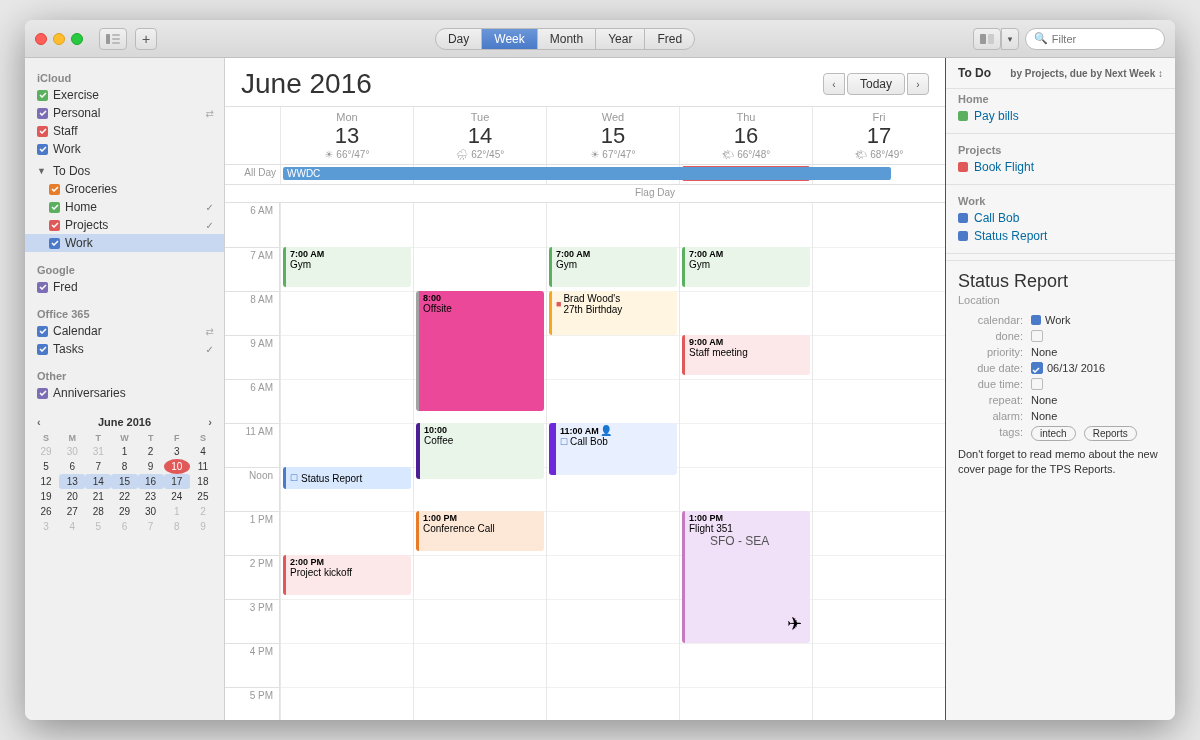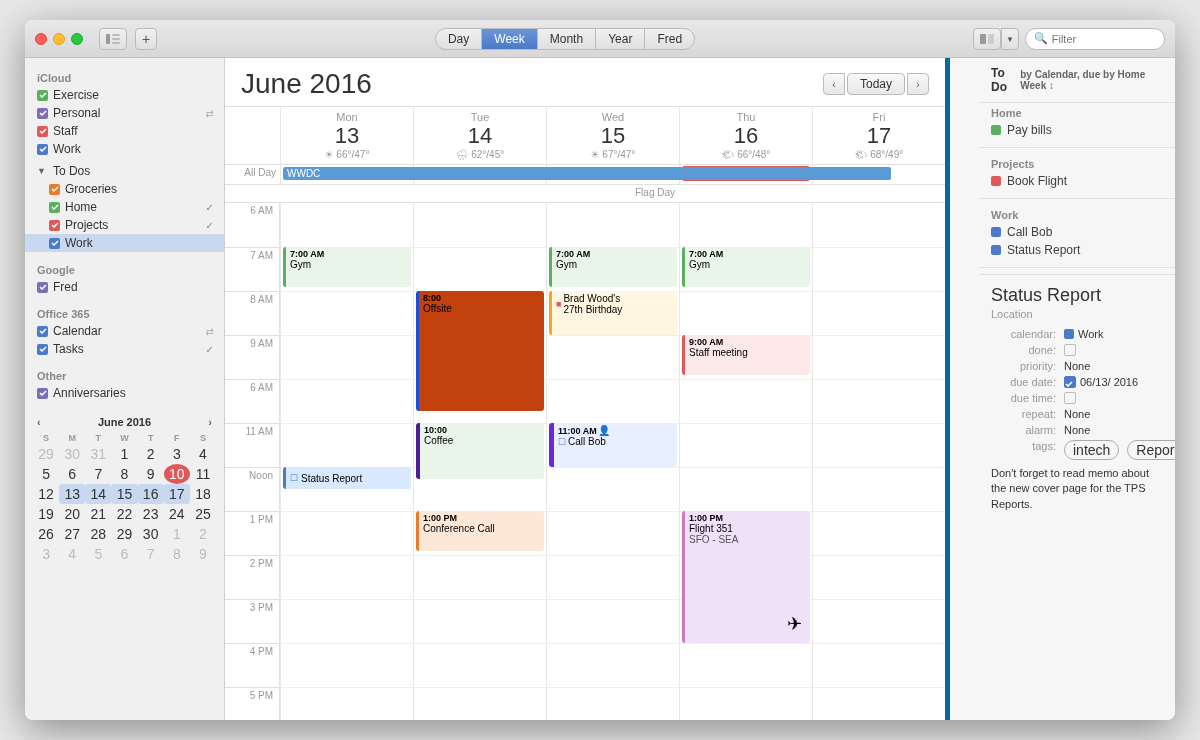--- a/index.html
+++ b/index.html
@@ -123,21 +123,21 @@
     .mini-cal-header {
       display: flex; align-items: center; justify-content: space-between;
       font-size: 11px; font-weight: 600; color: #333; margin-bottom: 4px;
     }
     .mini-cal-nav { cursor: pointer; color: #666; font-size: 11px; padding: 0 4px; }
     .mini-cal-grid { display: grid; grid-template-columns: repeat(7, 1fr); gap: 0; }
     .mini-cal-dow {
       text-align: center; font-size: 9px; color: #999; font-weight: 600; padding: 1px 0;
     }
     .mini-cal-day {
-      text-align: center; font-size: 14px; color: #333; padding: 2px 0;
+      text-align: center; font-size: 10px; color: #333; padding: 2px 0;
       cursor: pointer; border-radius: 3px;
     }
     .mini-cal-day.other-month { color: #bbb; }
     .mini-cal-day.today { background: #e05858; color: white; border-radius: 50%; }
     .mini-cal-day.selected-range { background: #c8d8f0; }
 
     
     .calendar-area {
       flex: 1;
       display: flex;
@@ -210,38 +210,37 @@
       padding: 2px 4px; font-size: 10px; overflow: hidden;
       cursor: pointer; left: 2px; right: 2px;
     }
     .cal-event-time { font-size: 9px; font-weight: 600; }
     .cal-event-title { font-size: 10px; }
 
     
     .right-panel {
       width: 230px;
       background: #f6f6f6;
-      border-left: 5px solid #0369a1;
+      border-left: 1px solid #0369a1;
       display: flex;
       flex-direction: column;
       overflow: hidden;
       flex-shrink: 0;
-      padding-left: 29px;
     }
     .todo-header {
       display: flex; align-items: center; justify-content: space-between;
       padding: 8px 12px; border-bottom: 1px solid #e0e0e0;
       font-size: 12px; font-weight: 600; color: #333;
     }
     .todo-sort { font-size: 10px; color: #666; cursor: pointer; }
     .todo-section { padding: 4px 12px 2px 12px; }
     .todo-section-title { font-size: 11px; font-weight: 600; color: #888; margin-bottom: 2px; }
     .todo-item { display: flex; align-items: center; gap: 6px; padding: 2px 0; cursor: pointer; }
     .todo-dot { width: 10px; height: 10px; border-radius: 2px; flex-shrink: 0; }
-    .todo-label { font-size: 12px; color: #404040; }
+    .todo-label { font-size: 12px; color: #0369a1; }
 
     .divider { height: 1px; background: #e0e0e0; margin: 6px 0; }
 
     
     .event-detail {
       padding: 10px 12px;
       border-top: 1px solid #e0e0e0;
       flex: 1;
       overflow-y: auto;
     }
@@ -253,21 +252,21 @@
     }
     .detail-label { color: #999; text-align: right; min-width: 65px; margin-right: 8px; flex-shrink: 0; }
     .detail-value { color: #333; display: flex; align-items: center; gap: 4px; }
     .cal-color-dot { width: 10px; height: 10px; border-radius: 2px; flex-shrink: 0; }
     .checkbox-small {
       width: 12px; height: 12px; border: 1px solid #bbb; border-radius: 2px; flex-shrink: 0;
     }
     .checkbox-small.checked { background: #4a7ac8; border-color: #4a7ac8; }
     .tag-pill {
       display: inline-block; padding: 1px 8px; border: 1px solid #aaa;
-      border-radius: 10px; font-size: 14px; color: #333; margin-right: 4px;
+      border-radius: 10px; font-size: 10px; color: #333; margin-right: 4px;
     }
     .event-detail-note { font-size: 11px; color: #333; margin-top: 6px; line-height: 1.4; }
 
     
     ::-webkit-scrollbar { width: 6px; }
     ::-webkit-scrollbar-track { background: transparent; }
     ::-webkit-scrollbar-thumb { background: #ccc; border-radius: 3px; }
   </style>
 </head>
 <body>
@@ -625,37 +624,41 @@
           <div class="cal-event" style="top:44px; height:40px; background:#e8f5e8; border-left:3px solid #5bb060;">
             <div class="cal-event-time">7:00 AM</div>
             <div class="cal-event-title">Gym</div>
           </div>
 
           <div class="cal-event" style="top:264px; height:22px; background:#d8e8ff; border-left:3px solid #4a7ac8; display:flex; align-items:center; gap:3px;">
             <span style="color:#4a7ac8; font-size:9px;">☐</span>
             <div class="cal-event-title">Status Report</div>
           </div>
 
+          <div class="cal-event" style="top:352px; height:40px; background:#fce8e8; border-left:3px solid #e05858;">
+            <div class="cal-event-time">2:00 PM</div>
+            <div class="cal-event-title">Project kickoff</div>
+          </div>
         </div>
 
         <div class="day-col" style="position:relative;">
           <div class="day-slot"></div>
           <div class="day-slot"></div>
           <div class="day-slot"></div>
           <div class="day-slot"></div>
           <div class="day-slot"></div>
           <div class="day-slot"></div>
           <div class="day-slot"></div>
           <div class="day-slot"></div>
           <div class="day-slot"></div>
           <div class="day-slot"></div>
           <div class="day-slot"></div>
           <div class="day-slot"></div>
 
-          <div class="cal-event" style="top:88px; height:120px; background:#c2410c; border-left:3px solid #1d4ed8;">
+          <div class="cal-event" style="top:88px; height:120px; background:#ec4899; border-left:3px solid #a3a3a3;">
             <div class="cal-event-time">8:00</div>
             <div class="cal-event-title">Offsite</div>
           </div>
 
           <div class="cal-event" style="top:220px; height:56px; background:#e8f5e8; border-left:4px solid #4c1d95;">
             <div class="cal-event-time">10:00</div>
             <div class="cal-event-title">Coffee</div>
           </div>
 
           <div class="cal-event" style="top:308px; height:40px; background:#fde8d8; border-left:3px solid #e87c28;">
@@ -683,21 +686,21 @@
             <div class="cal-event-title">Gym</div>
           </div>
 
           <div class="cal-event" style="top:88px; height:44px; background:#fff5e0; border-left:3px solid #f5a623;">
             <div style="display:flex; align-items:center; gap:2px;">
               <span style="color:#e05858; font-size:9px;">■</span>
               <div class="cal-event-title">Brad Wood's<br>27th Birthday</div>
             </div>
           </div>
 
-          <div class="cal-event" style="top:220px; height:44px; background:#e8f0ff; border-left:5px solid #6d28d9; display:flex; align-items:flex-start; gap:2px;">
+          <div class="cal-event" style="top:220px; height:52px; background:#e8f0ff; border-left:7px solid #6d28d9; display:flex; align-items:flex-start; gap:2px;">
             <div>
               <div class="cal-event-time" style="display:flex; align-items:center; gap:2px;">
                   <span>11:00 AM</span> 
                   <span style="font-size:10px;">👤</span>
                 </div>
               <div style="display:flex;align-items:center;gap:2px;">
                   <span style="color:#4a7ac8; font-size:9px;">☐</span>
                   <div class="cal-event-title">Call Bob</div>
                 </div>
             </div>
@@ -724,21 +727,21 @@
           </div>
 
           <div class="cal-event" style="top:132px; height:40px; background:#fce8e8; border-left:3px solid #e05858;">
             <div class="cal-event-time">9:00 AM</div>
             <div class="cal-event-title">Staff meeting</div>
           </div>
 
           <div class="cal-event" style="top:308px; height:132px; background:#f0e0f8; border-left:3px solid #c67bc0;">
             <div class="cal-event-time">1:00 PM</div>
             <div class="cal-event-title">Flight 351</div>
-            <div style="font-size:10px; color:#555;">SFO - SEA</div>
+            <div style="font-size:12px; color:#555;margin-left:21px;">SFO - SEA</div>
             <div style="position:absolute; bottom:8px; right:8px; font-size:18px;">✈</div>
           </div>
         </div>
 
         <div class="day-col" style="position:relative;">
           <div class="day-slot"></div>
           <div class="day-slot"></div>
           <div class="day-slot"></div>
           <div class="day-slot"></div>
           <div class="day-slot"></div>
@@ -750,21 +753,21 @@
           <div class="day-slot"></div>
           <div class="day-slot"></div>
         </div>
       </div>
     </div>
 
     <div class="right-panel">
 
       <div class="todo-header">
         <span>To Do</span>
-        <span class="todo-sort">by Calendar, due by Home Week ↕</span>
+        <span class="todo-sort">by Projects, due by Next Week ↕</span>
       </div>
 
       <div class="todo-section">
         <div class="todo-section-title">Home</div>
         <div class="todo-item">
           <div class="todo-dot" style="background:#5bb060;"></div>
           <span class="todo-label">Pay bills</span>
         </div>
       </div>
 

